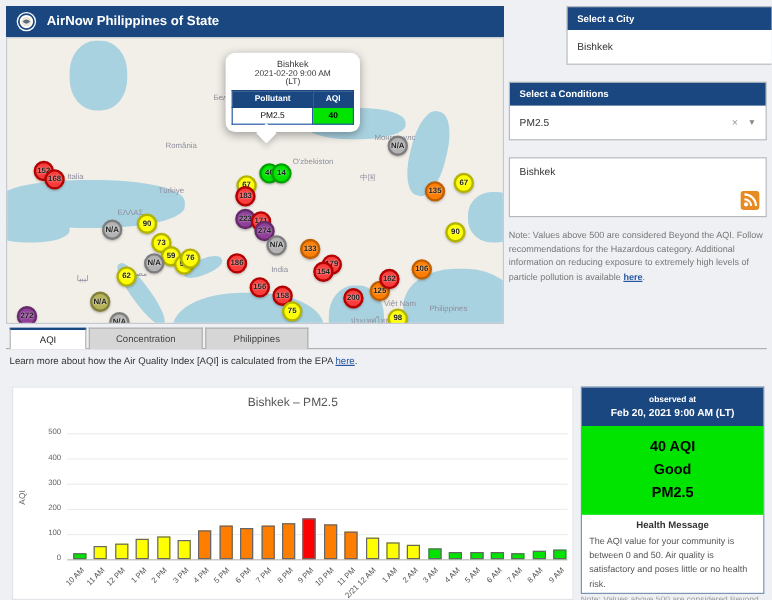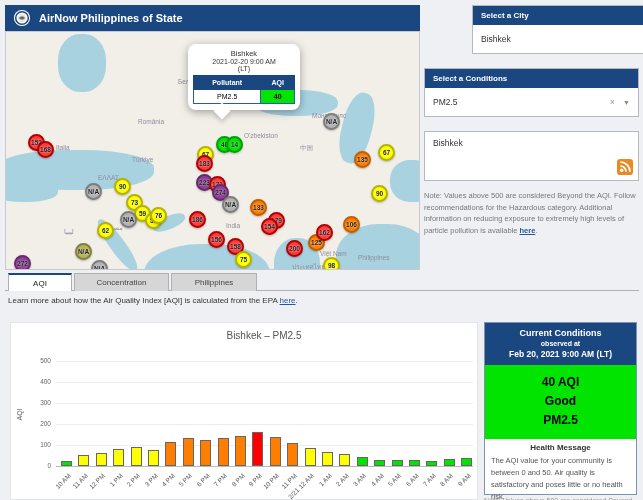--- a/index.html
+++ b/index.html
@@ -39,21 +39,21 @@
   .tab { position:absolute; top:0; height:18px; display:flex; align-items:center; justify-content:center;
     font-size:8px; color:#444; background:#d6d6d6; border:1px solid #b0b0b0; border-bottom:none; cursor:pointer; }
   .tab.active { background:#fff; border-top:2px solid #1a4780; color:#222; }
 
   #learn-more { position:absolute; left:8px; top:296px; font-size:8px; color:#333; }
   a.link { color:#2456a4; text-decoration:underline; cursor:pointer; }
   a.link.bold { font-weight:bold; }
 
   
   #chart { left:10px; top:322px; width:468px; height:178px; border:1px solid #e2e4e8; }
-  #chart-title { position:absolute; top:7px; width:100%; text-align:center; font-size:10px; color:#555;margin-left:20px; }
+  #chart-title { position:absolute; top:7px; width:100%; text-align:center; font-size:10px; color:#555; }
   #ylab { position:absolute; left:2px; top:88px; font-size:7px; color:#666; transform:rotate(-90deg); }
   .gridline { position:absolute; left:45px; width:417px; height:1px; background:#ededed; }
   .gridline.zero { background:#bbb; }
   .ytick { position:absolute; left:0; width:40px; text-align:right; font-size:6.5px; color:#666; }
   .bar { position:absolute; border:1px solid #666; }
   .xlabel { position:absolute; width:100px; text-align:right; font-size:6.5px; color:#555;
     transform:rotate(-45deg); transform-origin:100% 0; white-space:nowrap; }
 
   
   .side-panel { position:absolute; left:424px; width:215px; border:1px solid #b5b8bd; background:#fff; }
@@ -295,21 +295,20 @@
     <path d="M5 4.5 a14.5 14.5 0 0 1 14.5 14.5" fill="none" stroke="#fff" stroke-width="2.6"></path>
   </svg>
 </div>
 
 <div id="side-note">
   <span>Note: Values above 500 are considered Beyond the AQI. Follow recommendations for the Hazardous category. Additional information on reducing exposure to extremely high levels of particle pollution is available </span><a class="link bold">here</a><span>.</span>
 </div>
 
 <div id="conditions" class="card">
   <div id="cond-head">
-    <div class="t1">Current Conditions</div>
     <div class="t2">observed at</div>
     <div class="t3">Feb 20, 2021 9:00 AM (LT)</div>
   </div>
   <div id="cond-aqi">
     <div>40 AQI</div>
     <div>Good</div>
     <div>PM2.5</div>
   </div>
   <div id="cond-health">
     <div class="ht">Health Message</div>

